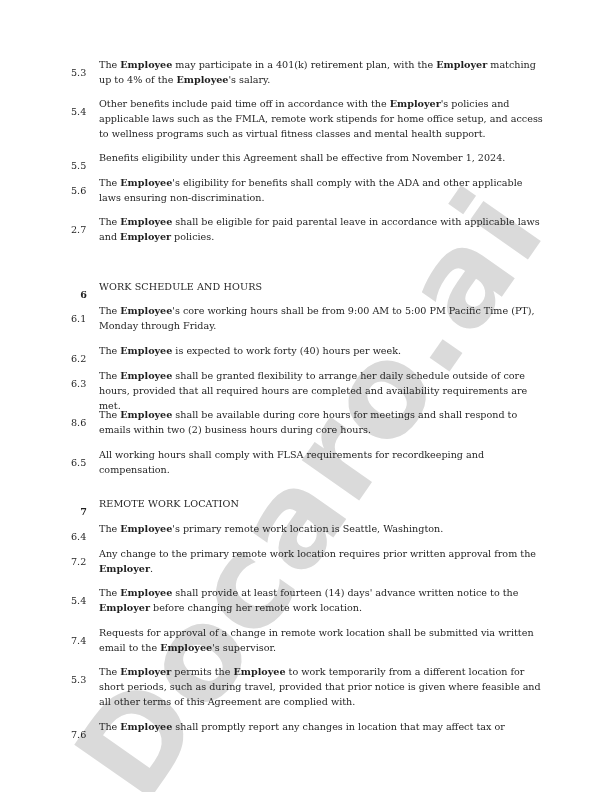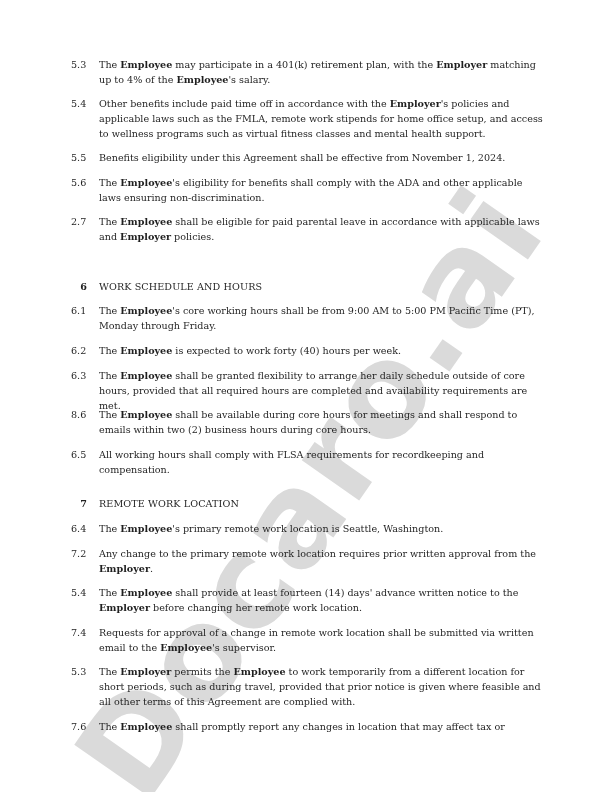--- a/index.html
+++ b/index.html
@@ -52,20 +52,21 @@
       left: 0;
       width: 612px;
       font-size: 9.6px;
       line-height: 15px;
     }
     .clause .num {
       position: absolute;
       left: 71px;
       width: 22px;
       text-align: left;
+      margin-top: 8px;
     }
     .clause .text {
       position: absolute;
       left: 99px;
       width: 446px;
     }
     .heading .num {
       left: 60px;
       width: 27px;
       text-align: right;

